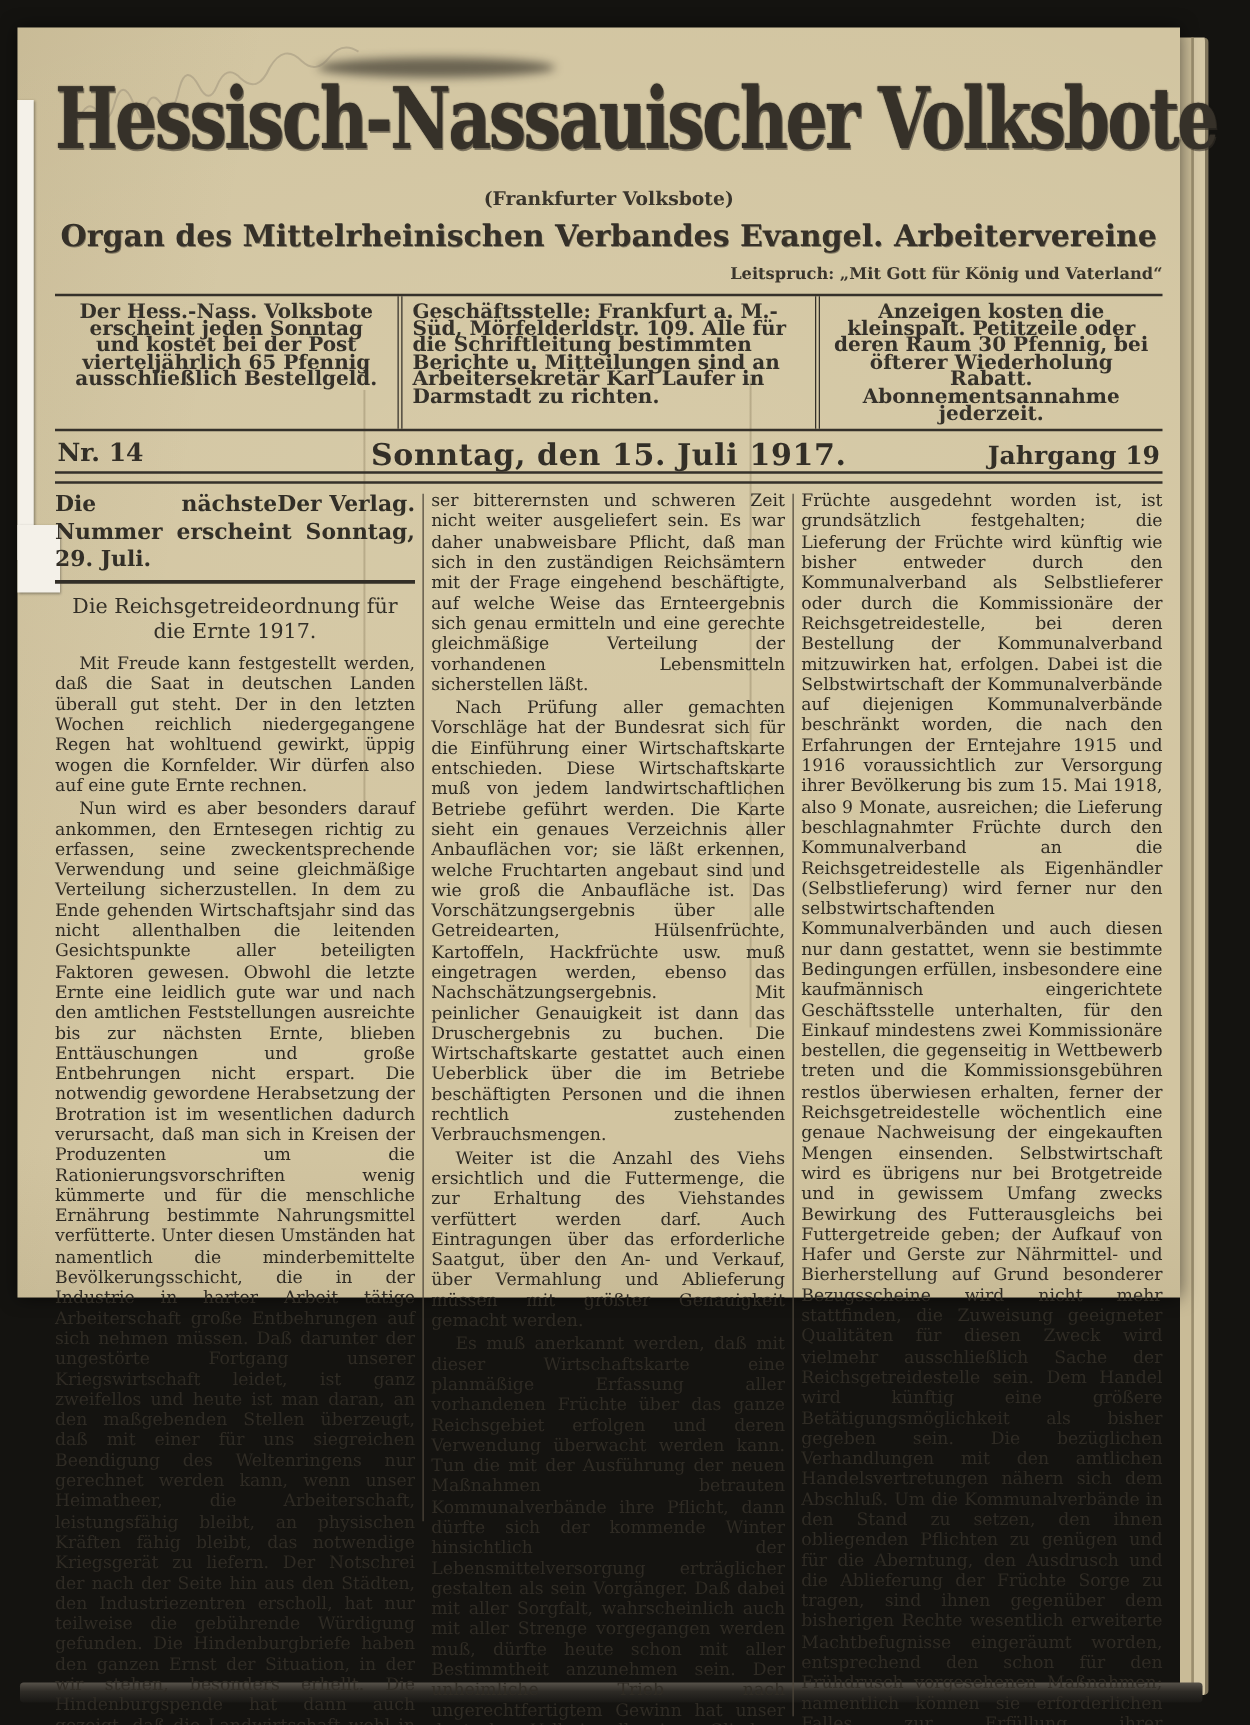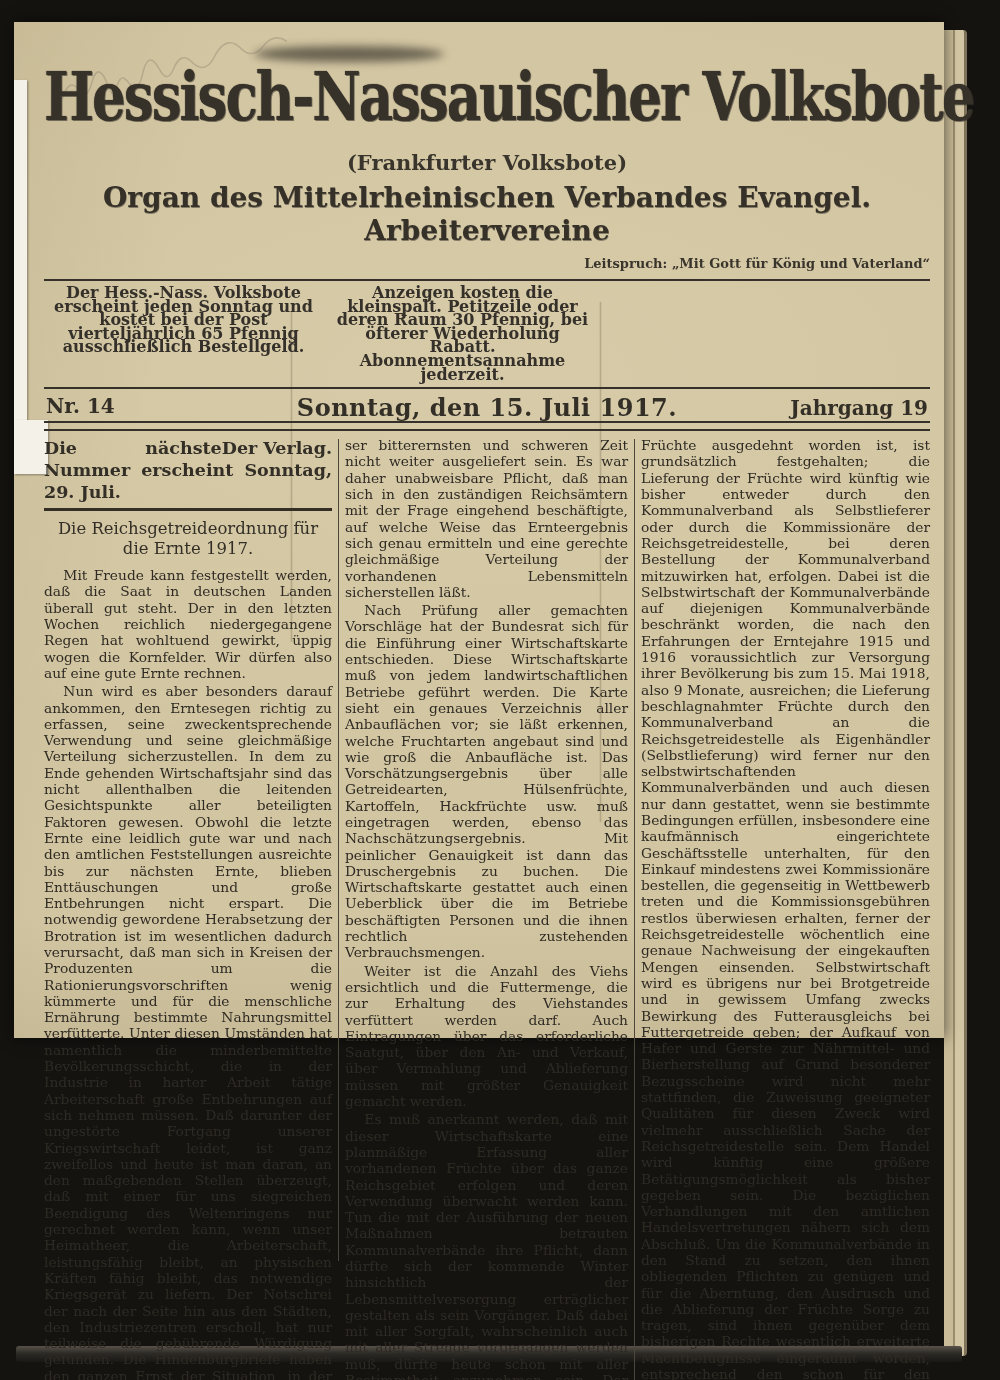--- a/index.html
+++ b/index.html
@@ -44,22 +44,22 @@
     text-align:center;
     font-weight:bold;
     font-size:53px;
     letter-spacing:-2px;
     color:#363129;
     transform:scaleY(1.28);
     transform-origin:top center;
     text-shadow:0 0 1px #363129, 1px 1px 0 rgba(54,49,41,0.55);
     white-space:nowrap;
   }
-  .masthead-sub{margin-top:32px;text-align:center;font-weight:bold;font-size:21px;color:#3a352c;}
-  .organ-line{margin-top:6px;text-align:center;font-weight:bold;font-size:28px;color:#353028;text-shadow:0.5px 0.5px 0 rgba(53,48,40,0.5);}
+  .masthead-sub{margin-top:32px;text-align:center;font-weight:bold;font-size:15px;color:#3a352c;}
+  .organ-line{margin-top:6px;text-align:center;font-weight:bold;font-size:24px;color:#353028;text-shadow:0.5px 0.5px 0 rgba(53,48,40,0.5);}
   .motto-line{margin-top:9px;text-align:right;font-weight:bold;font-size:13px;color:#3a352c;}
   
   .info-row{
     margin-top:8px;
     border-top:2px solid #35312a;
     border-bottom:2px solid #35312a;
     display:flex;align-items:stretch;
   }
   .info-box{padding:5px 8px 6px 8px;font-weight:bold;font-size:16px;line-height:13.6px;text-align:center;color:#35312a;}
   .info-left{width:263px;}
@@ -112,20 +112,21 @@
 
   <div class="content">
 
     <div class="masthead-title">Hessisch-Nassauischer Volksbote</div>
     <div class="masthead-sub">(Frankfurter Volksbote)</div>
     <div class="organ-line">Organ des Mittelrheinischen Verbandes Evangel. Arbeitervereine</div>
     <div class="motto-line">Leitspruch: „Mit Gott für König und Vaterland“</div>
 
     <div class="info-row">
       <div class="info-box info-left">Der Hess.-Nass. Volksbote erscheint jeden Sonntag und kostet bei der Post vierteljährlich 65 Pfennig ausschließlich Bestellgeld.</div>
+      <div class="info-box info-middle">Geschäftsstelle: Frankfurt a. M.-Süd, Mörfelderldstr. 109. Alle für die Schriftleitung bestimmten Berichte u. Mitteilungen sind an Arbeitersekretär Karl Laufer in Darmstadt zu richten.</div>
       <div class="info-box info-right">Anzeigen kosten die kleinspalt. Petitzeile oder deren Raum 30 Pfennig, bei öfterer Wiederholung Rabatt. Abonnementsannahme jederzeit.</div>
     </div>
 
     <div class="dateline">
       <span class="issue">Nr. 14</span>
       <span class="date">Sonntag, den 15. Juli 1917.</span>
       <span class="volume">Jahrgang 19</span>
     </div>
     <div class="double-rule"></div>
 

